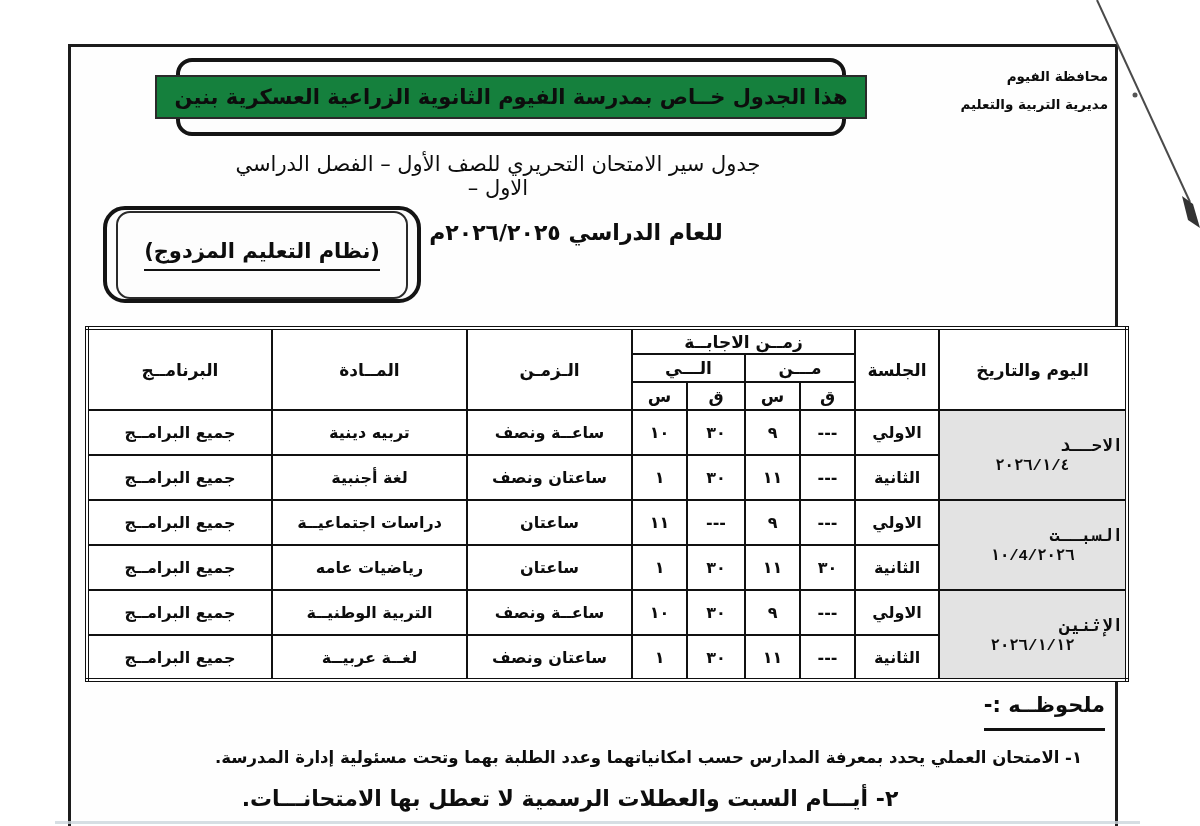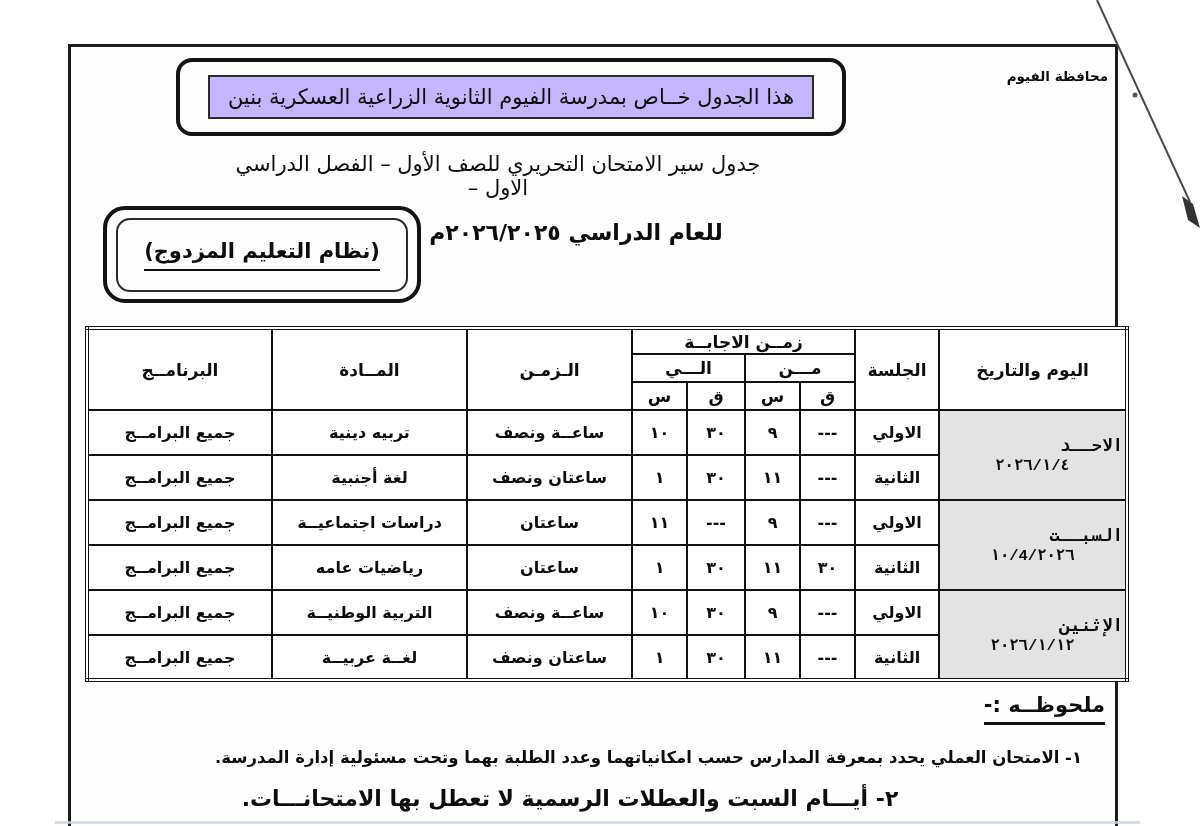--- a/index.html
+++ b/index.html
@@ -34,23 +34,23 @@
 
   
   .banner-outer {
     left: 176px; top: 58px; width: 670px; height: 78px;
     border: 4px solid #141414; border-radius: 16px;
     background: #fdfdfd;
     display: flex; align-items: center; justify-content: center;
   }
   .banner-inner {
     border: 2px solid #2a2a2a;
-    background: #c4b5fd;
+    background: #15803d;
     padding: 8px 18px;
-    font-size: 21px; font-weight: normal;
+    font-size: 21px; font-weight: bold;
     white-space: nowrap;
   }
 
   .title-line1 {
     left: 0; top: 152px; width: 976px;
     text-align: center;
     padding-left: 230px; padding-right: 210px;
     font-size: 21px; font-weight: normal;
   }
   .title-year {
@@ -60,21 +60,21 @@
   }
 
   
   .system-outer {
     left: 103px; top: 206px; width: 318px; height: 97px;
     border: 4px solid #141414; border-radius: 22px;
     display: flex; align-items: center; justify-content: center;
     background: #fdfdfd;
   }
   .system-inner {
-    width: 292px; height: 74px;
+    width: 292px; height: 88px;
     border: 2px solid #2a2a2a; border-radius: 14px;
     display: flex; align-items: center; justify-content: center;
   }
   .system-text {
     font-size: 21px; font-weight: bold;
     border-bottom: 2.5px solid #111;
     padding-bottom: 6px;
   }
 
   
@@ -107,21 +107,21 @@
   }
   td.day-cell .day-name { text-align: right; font-size: 17.5px; }
   td.day-cell .day-date { text-align: center; font-size: 15.5px; letter-spacing: 1px; }
   th.small-unit { font-size: 16px; }
 
   
   .note-title {
     top: 693px; right: 95px;
     font-size: 21px; font-weight: bold;
   }
-  .note-title span { border-bottom: 3px solid #111; padding-bottom: 5px; display: inline-block; }
+  .note-title span { border-bottom: 3px solid #111; padding-bottom: 11px; display: inline-block; }
   .note-1 {
     top: 748px; right: 118px; width: 1000px;
     text-align: right; font-size: 16.5px; font-weight: bold;
   }
   .note-2 {
     top: 786px; right: 150px; width: 960px;
     text-align: center; font-size: 22px; font-weight: bold;
   }
 </style>
 </head>
@@ -132,20 +132,21 @@
 <svg class="abs scan-svg" viewBox="0 0 1200 826" xmlns="http://www.w3.org/2000/svg">
   <line x1="1097" y1="0" x2="1190" y2="202" stroke="#4a4a4a" stroke-width="2"></line>
   <polygon points="1182,196 1193,204 1200,228 1188,220" fill="#333"></polygon>
   <circle cx="1135" cy="95" r="2.5" fill="#555"></circle>
 </svg>
 
 <div class="abs bottom-edge"></div>
 
 <div class="abs corner-block">
   <div>محافظة الفيوم</div>
+  <div>مديرية التربية والتعليم</div>
 </div>
 
 <div class="abs banner-outer">
   <div class="banner-inner">هذا الجدول خــاص بمدرسة الفيوم الثانوية الزراعية العسكرية بنين</div>
 </div>
 
 <div class="abs title-line1">جدول سير الامتحان التحريري للصف الأول – الفصل الدراسي الاول –</div>
 <div class="abs title-year">للعام الدراسي ٢٠٢٦/٢٠٢٥م</div>
 
 <div class="abs system-outer">

